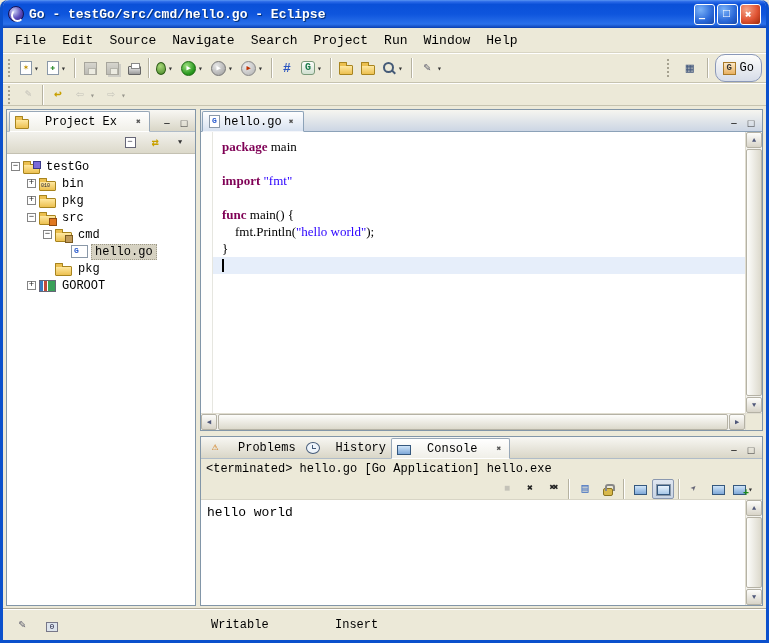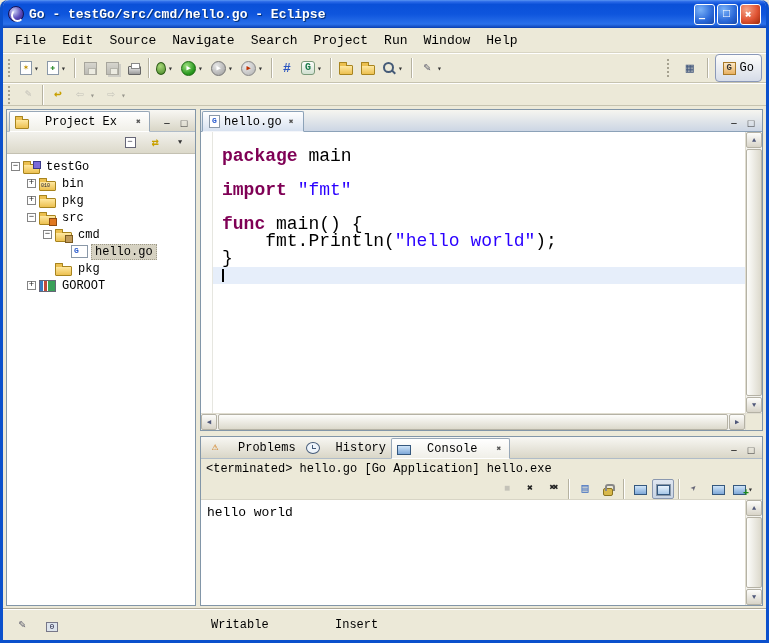--- a/index.html
+++ b/index.html
@@ -30,21 +30,21 @@
   .toolbar.row2{height:23px}
   .grip{width:5px;height:18px;margin:0 4px 0 1px;border-left:2px dotted #a6a290}
   .tbbtn{height:24px;min-width:22px;padding:0 2px;display:flex;align-items:center;justify-content:center;border:1px solid transparent;border-radius:2px}
   .row2 .tbbtn{height:20px}
   .tbbtn.disabled{opacity:.45;filter:grayscale(85%)}
   .tbbtn.pressed{border:1px solid #8a98b0;background:linear-gradient(#dfe6f0,#c8d4e4)}
   .tbsep{width:2px;height:20px;margin:0 3px;border-left:1px solid #b6b2a0;border-right:1px solid #fff}
   .dd{width:9px;text-align:center}
   .dd::after{content:"▾";font-size:8px;color:#333}
   .persp{margin-left:auto;display:flex;align-items:center;gap:3px}
-  .persp-btn{display:flex;align-items:center;gap:4px;padding:6px 7px;border:1px solid #8a98b8;border-radius:4px;background:linear-gradient(#fdfdfb,#d6dce8);font-size:12px}
+  .persp-btn{display:flex;align-items:center;gap:4px;padding:6px 7px;border:1px solid #8a98b8;border-radius:10px;background:linear-gradient(#fdfdfb,#d6dce8);font-size:12px}
 
   
   .ic{width:16px;height:16px;flex:none;display:flex;align-items:center;justify-content:center;font-size:11px;line-height:1}
   .ic-page-star,.ic-page-plus{width:12px;height:14px;background:#fff;border:1px solid #8a98a8}
   .ic-page-star::after{content:"✶";color:#c09000;font-size:9px}
   .ic-page-plus::after{content:"✚";color:#2a8a2a;font-size:8px}
   .ic-floppy,.ic-floppy-all{width:13px;height:13px;background:linear-gradient(#b8bdd8,#7a82b0);border:1px solid #555;position:relative}
   .ic-floppy-all{box-shadow:2px 2px 0 0 #a8aec8}
   .ic-floppy::after,.ic-floppy-all::after{content:"";position:absolute;left:3px;bottom:0;width:6px;height:5px;background:#eee;border:1px solid #777;border-bottom:none}
   .ic-printer{width:13px;height:9px;background:linear-gradient(#ececec,#9a9a9a);border:1px solid #666;border-radius:1px;position:relative;margin-top:5px}
@@ -131,21 +131,21 @@
   .exp-spacer{width:9px;flex:none}
   .tree-row .ic{width:17px}
   .tree-label{padding:0 3px}
   .tree-row.selected .tree-label{background:#d6d2c2;border:1px dotted #a09c8a}
 
   
   .editor-tabbar{height:22px;flex:none;display:flex;align-items:flex-end;padding-left:1px;background:linear-gradient(#f6f5f0,#ccd6e4);border-bottom:1px solid #8ca2b8}
   .etab{height:21px;display:flex;align-items:center;gap:4px;padding:0 6px;font-size:12px;background:linear-gradient(#fefeff,#d8e2f0);border:1px solid #8ca2b8;border-bottom:1px solid #f4f6fa;margin-bottom:-1px;border-radius:2px 2px 0 0}
   .editor-body{flex:1;display:flex;min-height:0;background:#fff}
   .ruler{width:12px;flex:none;background:#fefefd;border-right:1px solid #e6e6e0}
-  .code-area{flex:1;min-width:0;padding-top:16px;font-family:Liberation Mono, monospace;font-size:18px;overflow:hidden}
+  .code-area{flex:1;min-width:0;padding-top:6px;font-family:Liberation Serif, serif;font-size:13px;overflow:hidden}
   .code-line{min-height:17px;line-height:17px;padding-left:9px;white-space:pre}
   .code-line.cursor-line{background:#e6eefa}
   .tok-kw{color:#7f0055;font-weight:bold}
   .tok-str{color:#2a00ff}
   .tok-pl{color:#000}
   .caret{display:inline-block;width:2px;height:13px;background:#000;vertical-align:-2px}
 
   
   .vscroll{width:17px;flex:none;display:flex;flex-direction:column;background:#f4f3ee;border-left:1px solid #e0ddd0}
   .hscroll{height:17px;display:flex;background:#f4f3ee;border-top:1px solid #e0ddd0}

